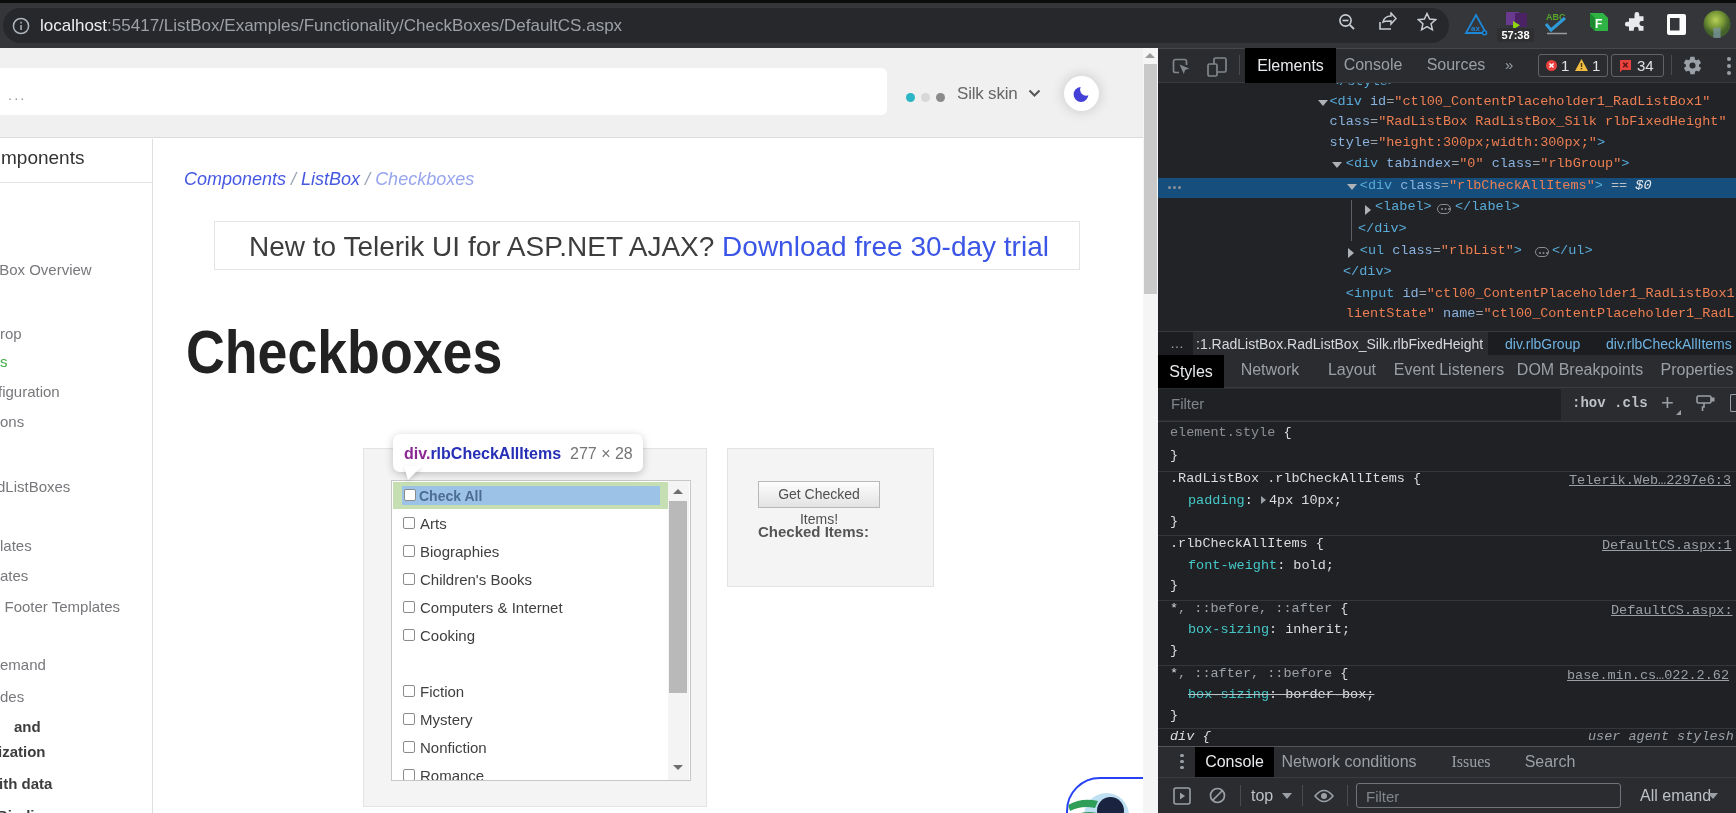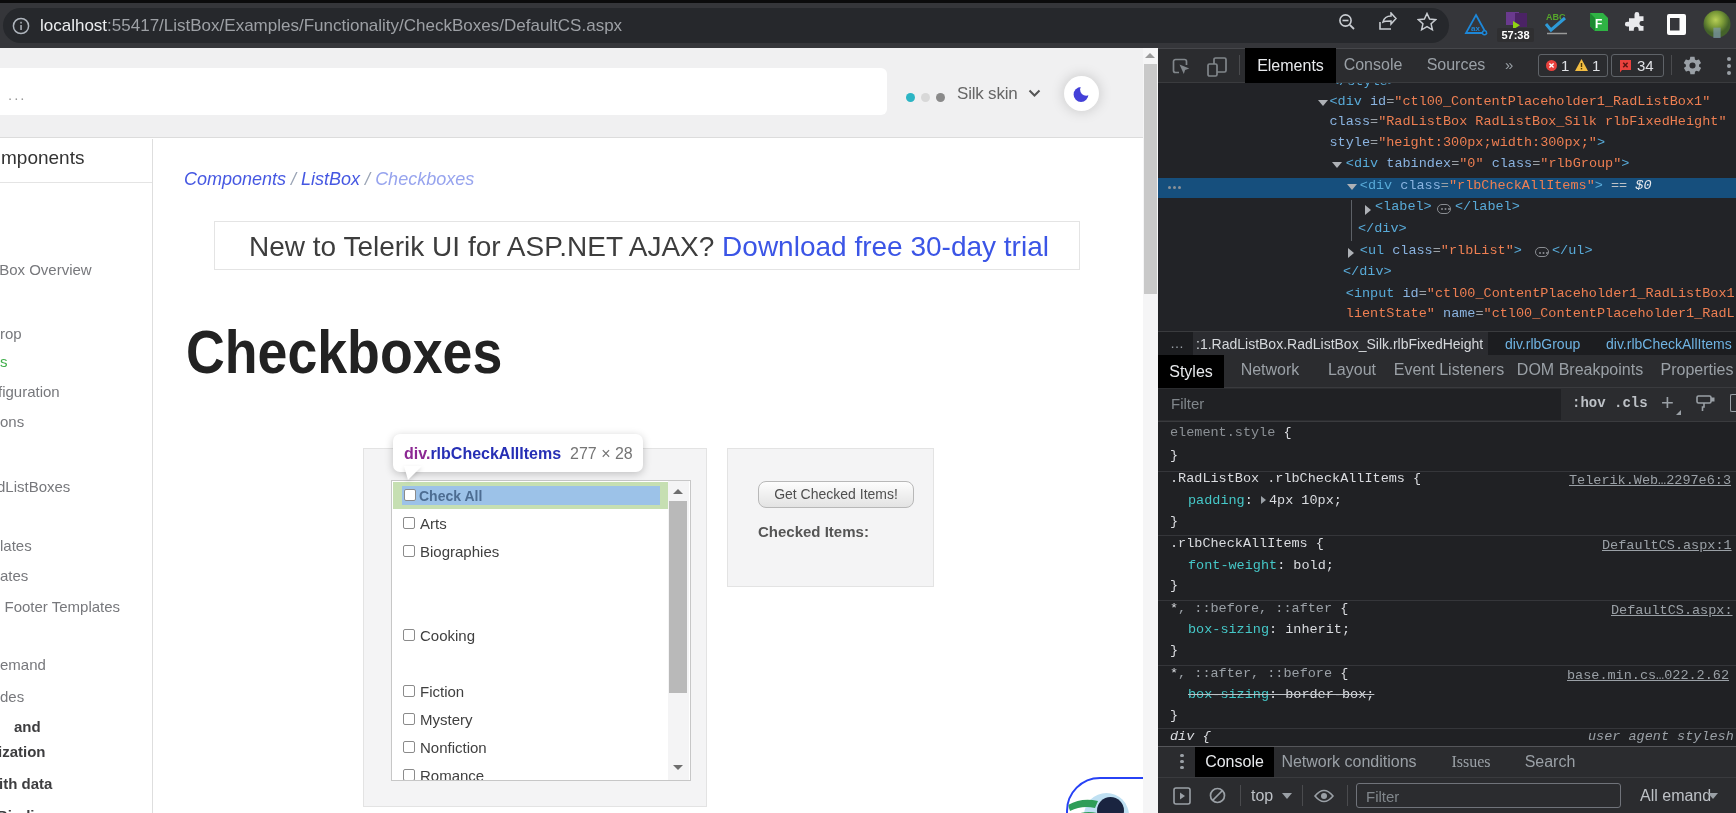--- a/index.html
+++ b/index.html
@@ -169,20 +169,28 @@
     <div class="cb" style="left:12px;top:8px;"></div>
     <div class="abs" style="left:27px;top:7px;font-size:14px;font-weight:bold;color:#4d6d92;">Check All</div>
     <div class="lbrow" style="top:28px">
         <span class="cb"></span>
         <span class="lbtxt">Arts</span>
       </div>
     <div class="lbrow" style="top:56px">
         <span class="cb"></span>
         <span class="lbtxt">Biographies</span>
       </div>
+    <div class="lbrow" style="top:84px">
+        <span class="cb"></span>
+        <span class="lbtxt">Children's Books</span>
+      </div>
+    <div class="lbrow" style="top:112px">
+        <span class="cb"></span>
+        <span class="lbtxt">Computers &amp; Internet</span>
+      </div>
     <div class="lbrow" style="top:140px">
         <span class="cb"></span>
         <span class="lbtxt">Cooking</span>
       </div>
     <div class="lbrow" style="top:196px">
         <span class="cb"></span>
         <span class="lbtxt">Fiction</span>
       </div>
     <div class="lbrow" style="top:224px">
         <span class="cb"></span>
@@ -201,21 +209,21 @@
   <div class="abs" id="lbsb">
     <div class="abs" style="left:1px;top:20px;width:18px;height:192px;background:#b9b9b9;"></div>
     <div class="abs" style="left:5px;top:8px;width:0;height:0;border-left:5px solid transparent;border-right:5px solid transparent;border-bottom:5px solid #6e6e6e;"></div>
     <div class="abs" style="left:5px;top:284px;width:0;height:0;border-left:5px solid transparent;border-right:5px solid transparent;border-top:5px solid #6e6e6e;"></div>
   </div>
 
   <div class="abs" style="left:393px;top:386px;width:250px;height:38px;background:#fff;border-radius:7px;box-shadow:0 2px 8px rgba(0,0,0,0.22);"></div>
   <div class="abs" style="left:404px;top:418px;width:0;height:0;border-left:4px solid transparent;border-right:14px solid transparent;border-top:14px solid #fff;filter:drop-shadow(0 2px 2px rgba(0,0,0,0.15));"></div>
   <div class="abs" style="left:404px;top:397px;font-size:16px;font-weight:bold;white-space:nowrap;"><span style="color:#8c2893">div.</span><span style="color:#262fb5">rlbCheckAllItems</span><span style="color:#757575;font-weight:normal;">&nbsp;&nbsp;277 × 28</span></div>
 
-  <div class="abs" style="left:758px;top:433px;width:156px;height:27px;background:linear-gradient(#fdfdfd,#e3e3e3);border:1px solid #b8b8b8;border-radius:8px;text-align:center;line-height:25px;font-size:14px;color:#4f4f4f;">Get Checked Items!</div>
+  <div class="abs" style="left:758px;top:433px;width:122px;height:27px;background:linear-gradient(#fdfdfd,#e3e3e3);border:1px solid #b8b8b8;border-radius:0;text-align:center;line-height:25px;font-size:14px;color:#4f4f4f;">Get Checked Items!</div>
   <div class="abs" style="left:758px;top:475px;font-size:15px;font-weight:bold;color:#555;">Checked Items:</div>
 
   <div class="abs" style="left:1066px;top:729px;width:110px;height:110px;border:2px solid #2742f5;border-radius:34px;background:#fff;overflow:hidden;">
     <div class="abs" style="left:16px;top:14px;width:45px;height:45px;border-radius:50%;background:#bfe0f2;overflow:hidden;">
       <div class="abs" style="left:13px;top:4px;width:27px;height:27px;border-radius:50%;background:#1a2440;"></div>
 
     </div>
     <svg class="abs" style="left:-2px;top:12px" width="34" height="40" viewBox="0 0 34 40">
         <path d="M2 14 q14 -8 30 -4 l-3 7 q-13 -3 -25 3 z" fill="#2f9e58"></path>
         <path d="M4 26 q13 -7 27 -4 l-2 6 q-12 -2 -23 3 z" fill="#2f9e58"></path>

